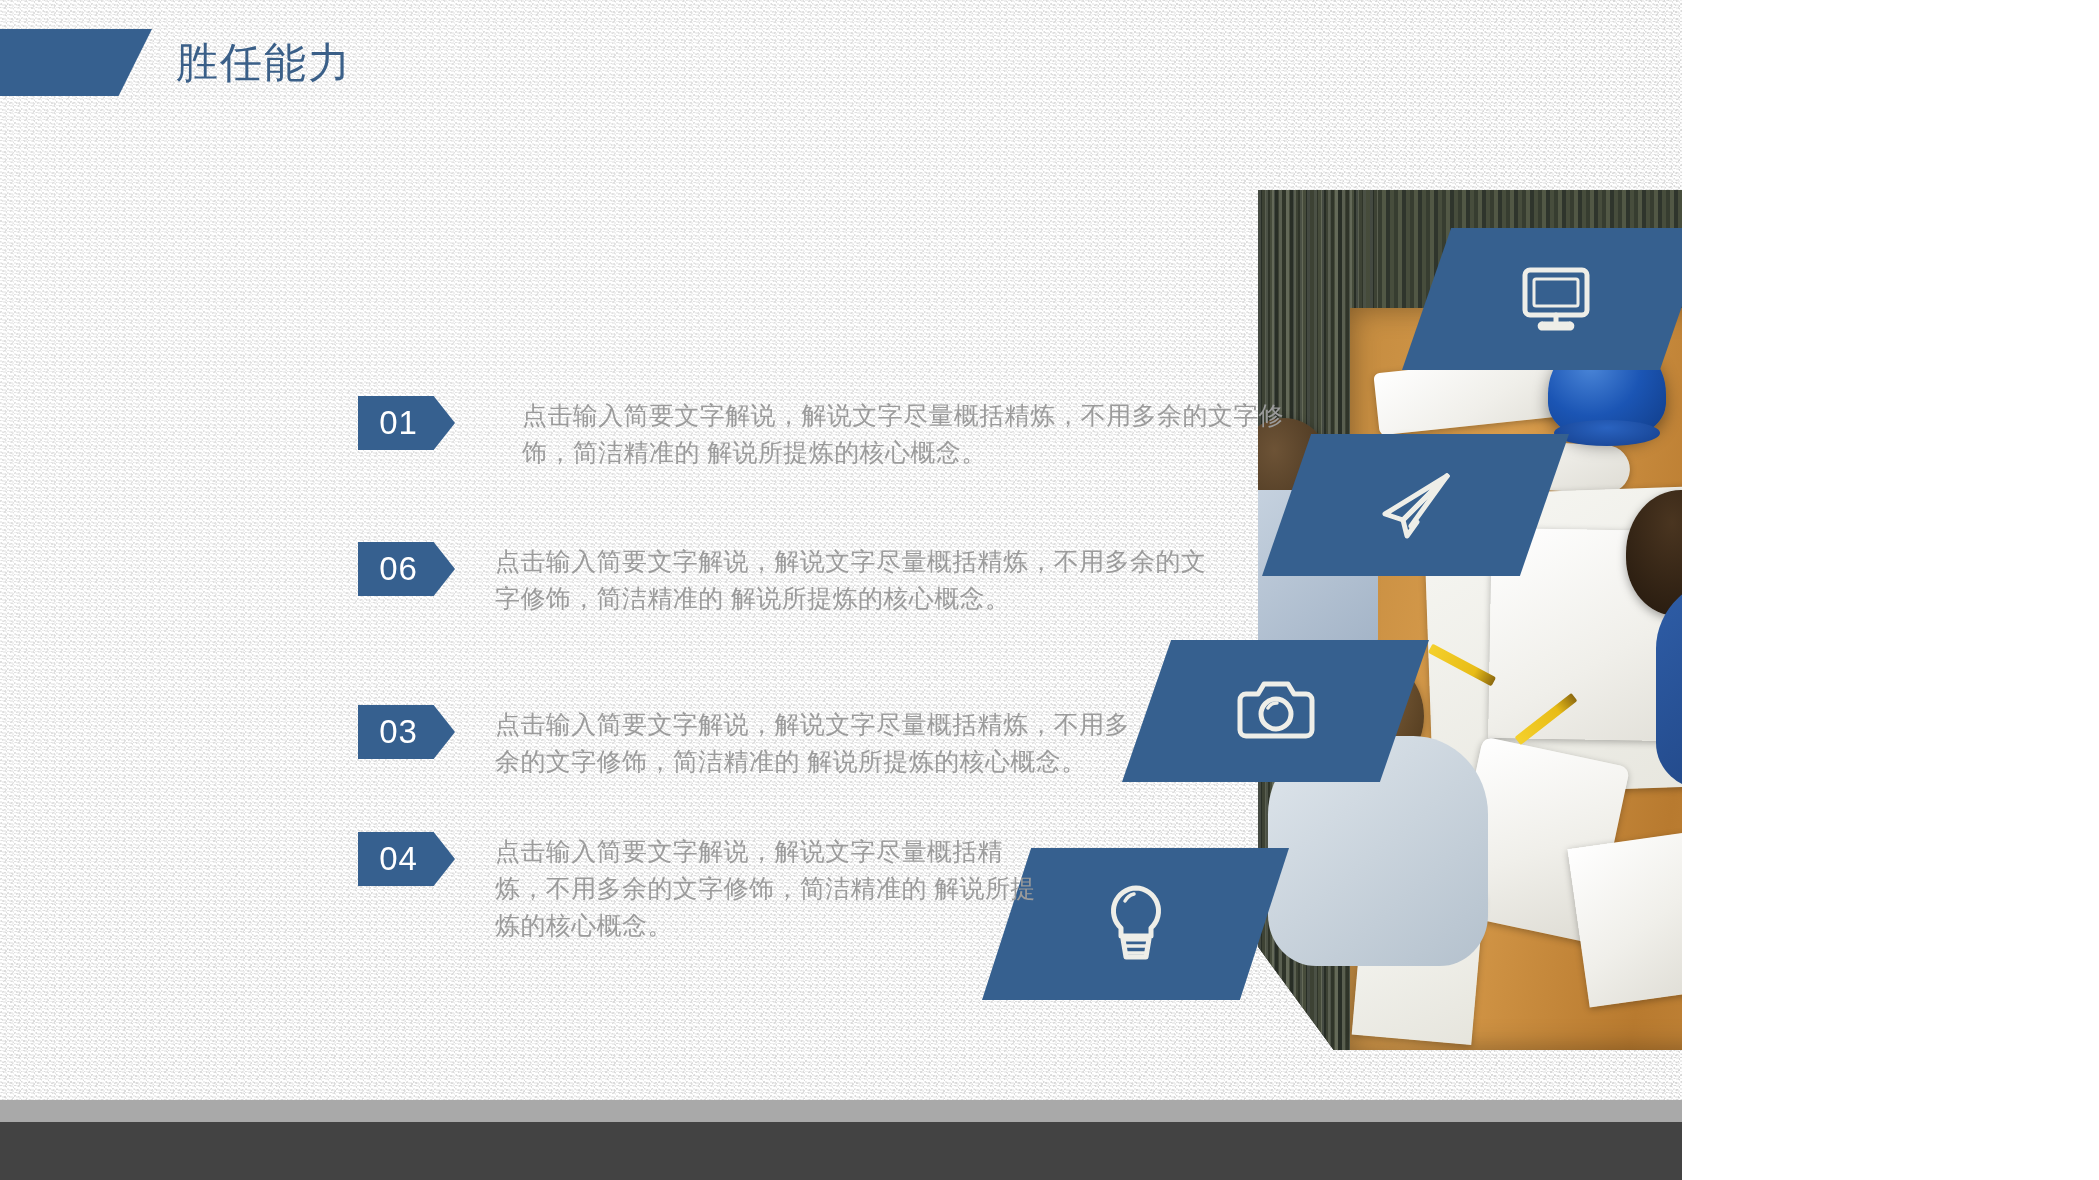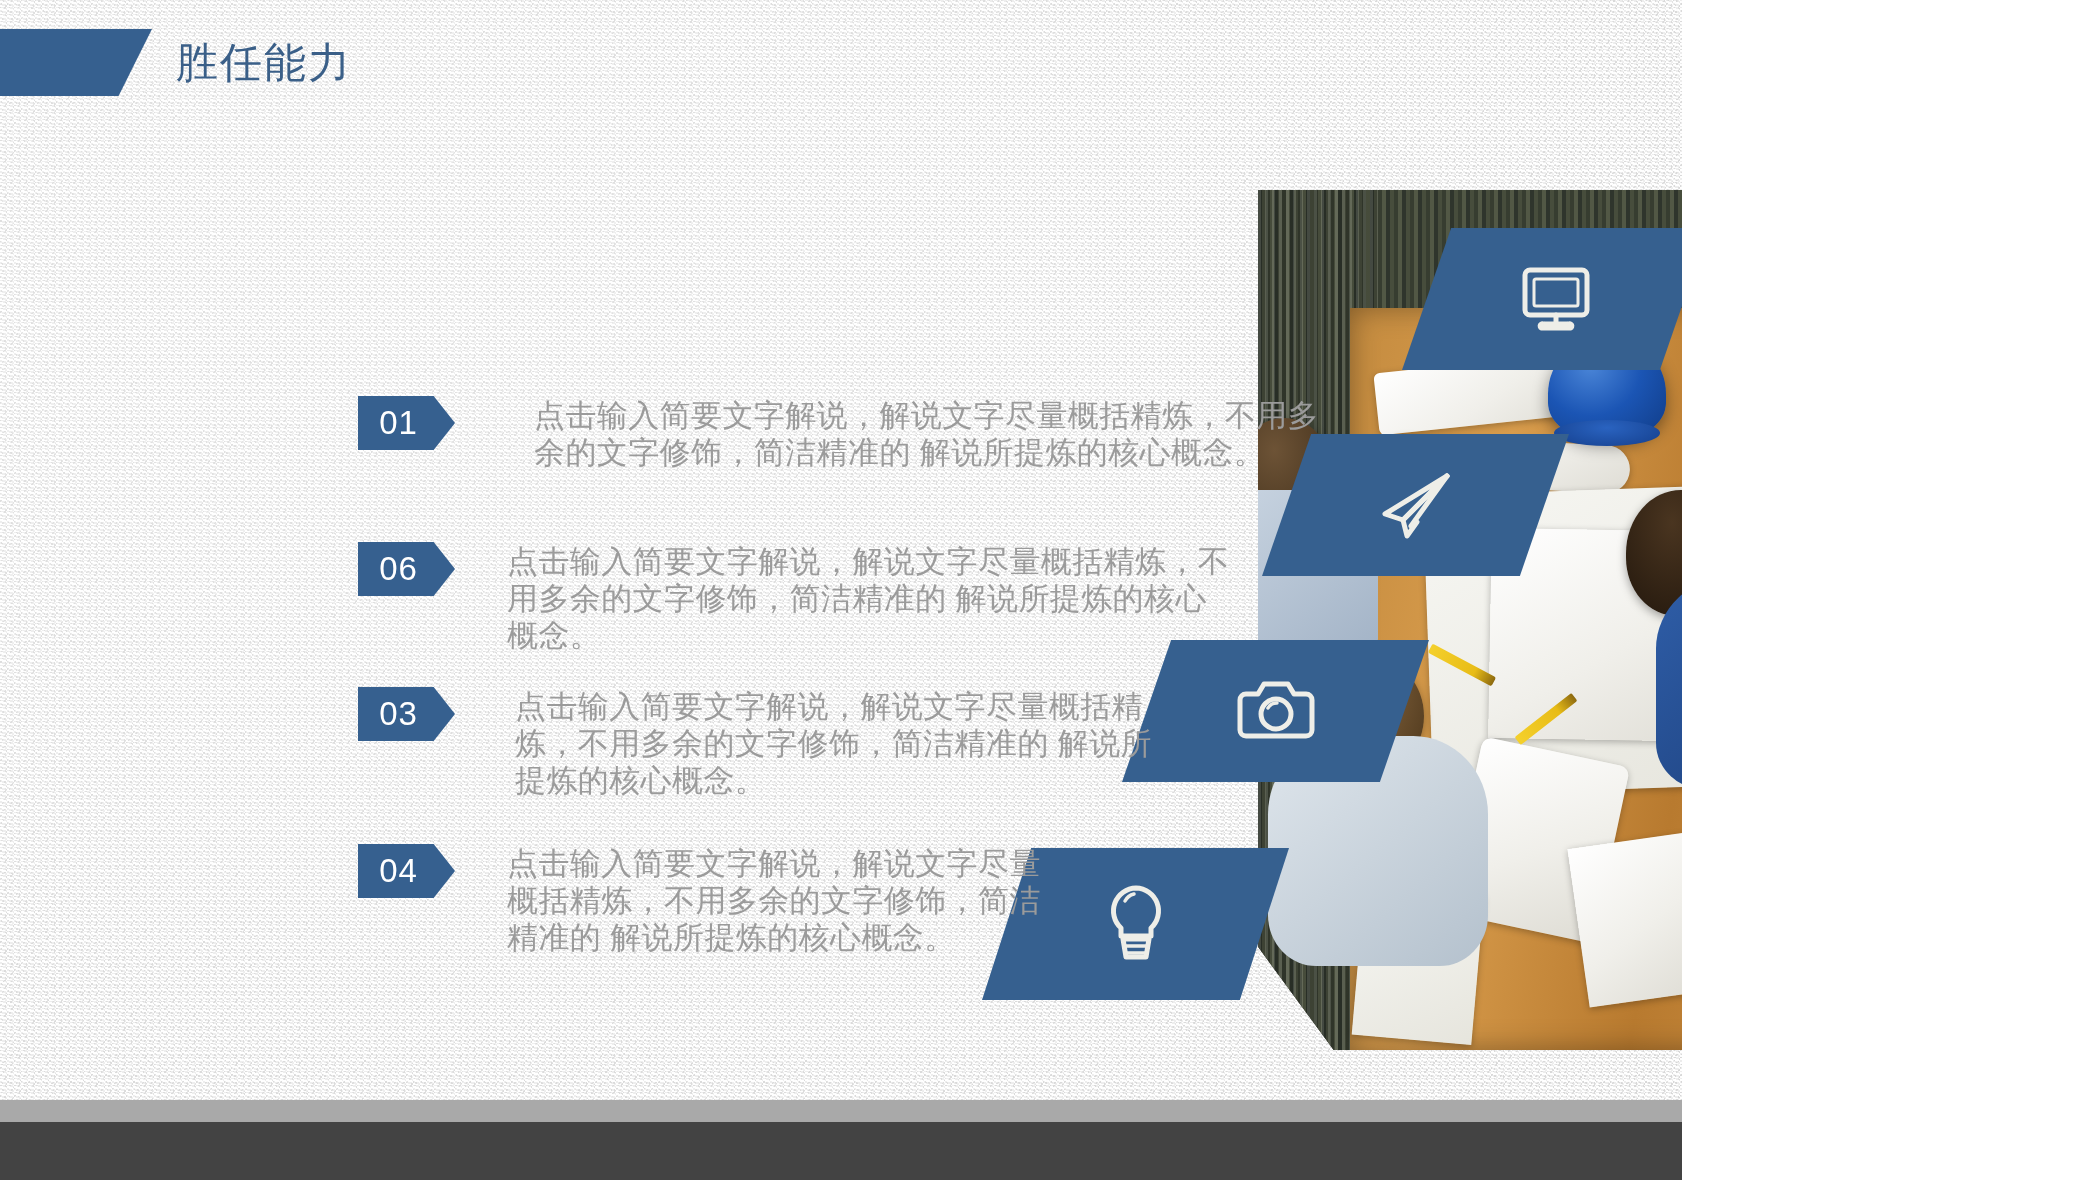--- a/index.html
+++ b/index.html
@@ -155,22 +155,22 @@
     clip-path:polygon(0 0, 78% 0, 100% 50%, 78% 100%, 0 100%);
     display:flex; align-items:center; justify-content:center;
   }
   .num-badge span {
     font-size:33px; color:#ffffff;
     letter-spacing:1px;
     padding-right:16px;
     font-family:"Liberation Sans", sans-serif;
   }
   .item-text {
-    margin-left:52px;
-    font-size:31px;
+    margin-left:40px;
+    font-size:25px;
     line-height:37px;
     color:#9b9b9b;
     letter-spacing:.4px;
     padding-top:1px;
   }
 
   
   #footer-strip {
     position:absolute; left:0; bottom:58px;
     width:100%; height:22px;
@@ -296,28 +296,28 @@
       <div class="item-text" style="width:800px;">点击输入简要文字解说，解说文字尽量概括精炼，不用多余的文字修饰，简洁精准的 解说所提炼的核心概念。</div>
     </div>
 
     <div class="list-item" style="top:146px;">
       <div class="num-badge">
         <span>06</span>
       </div>
       <div class="item-text" style="width:724px;">点击输入简要文字解说，解说文字尽量概括精炼，不用多余的文字修饰，简洁精准的 解说所提炼的核心概念。</div>
     </div>
 
-    <div class="list-item" style="top:291px;gap:8px;">
+    <div class="list-item" style="top:309px;">
       <div class="num-badge">
         <span>03</span>
       </div>
       <div class="item-text" style="width:660px;">点击输入简要文字解说，解说文字尽量概括精炼，不用多余的文字修饰，简洁精准的 解说所提炼的核心概念。</div>
     </div>
 
-    <div class="list-item" style="top:448px;">
+    <div class="list-item" style="top:436px;">
       <div class="num-badge">
         <span>04</span>
       </div>
       <div class="item-text" style="width:548px;">点击输入简要文字解说，解说文字尽量概括精炼，不用多余的文字修饰，简洁精准的 解说所提炼的核心概念。</div>
     </div>
 
   </div>
 
   <div id="footer-strip"></div>
   <div id="footer-bar"></div>

